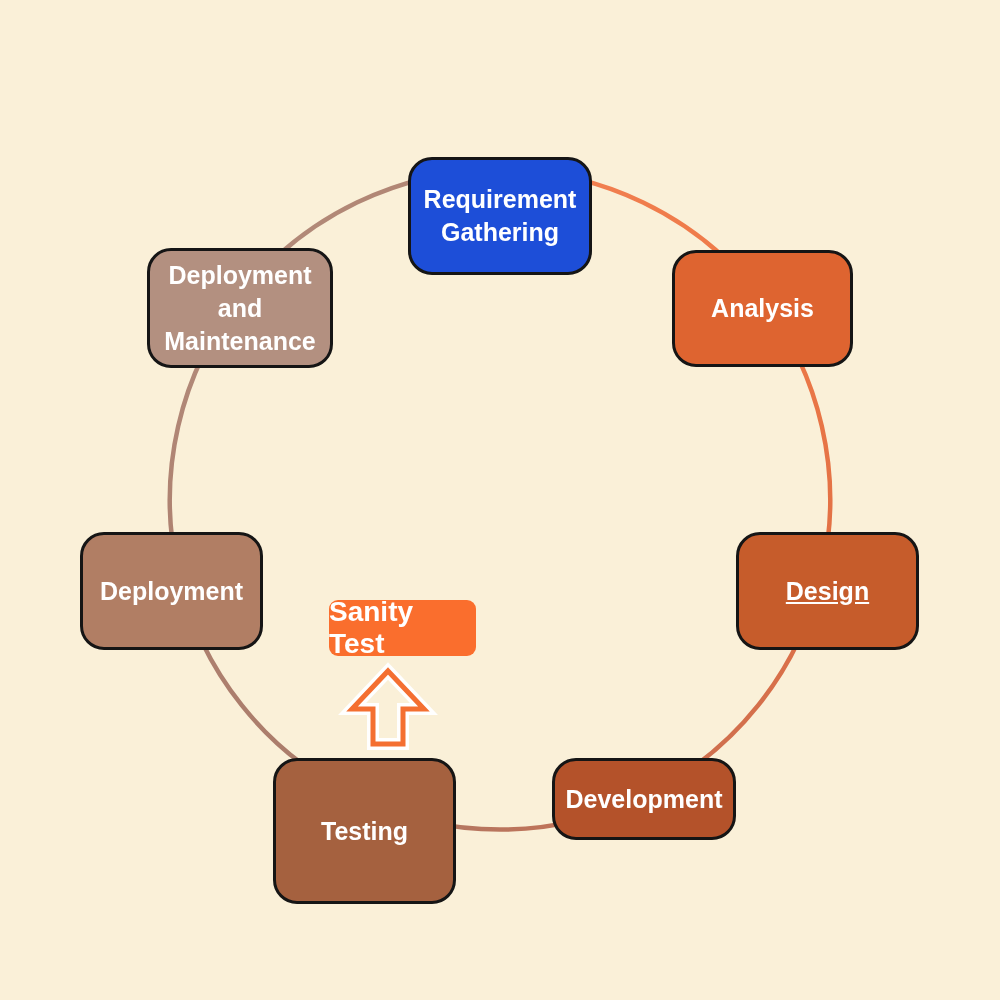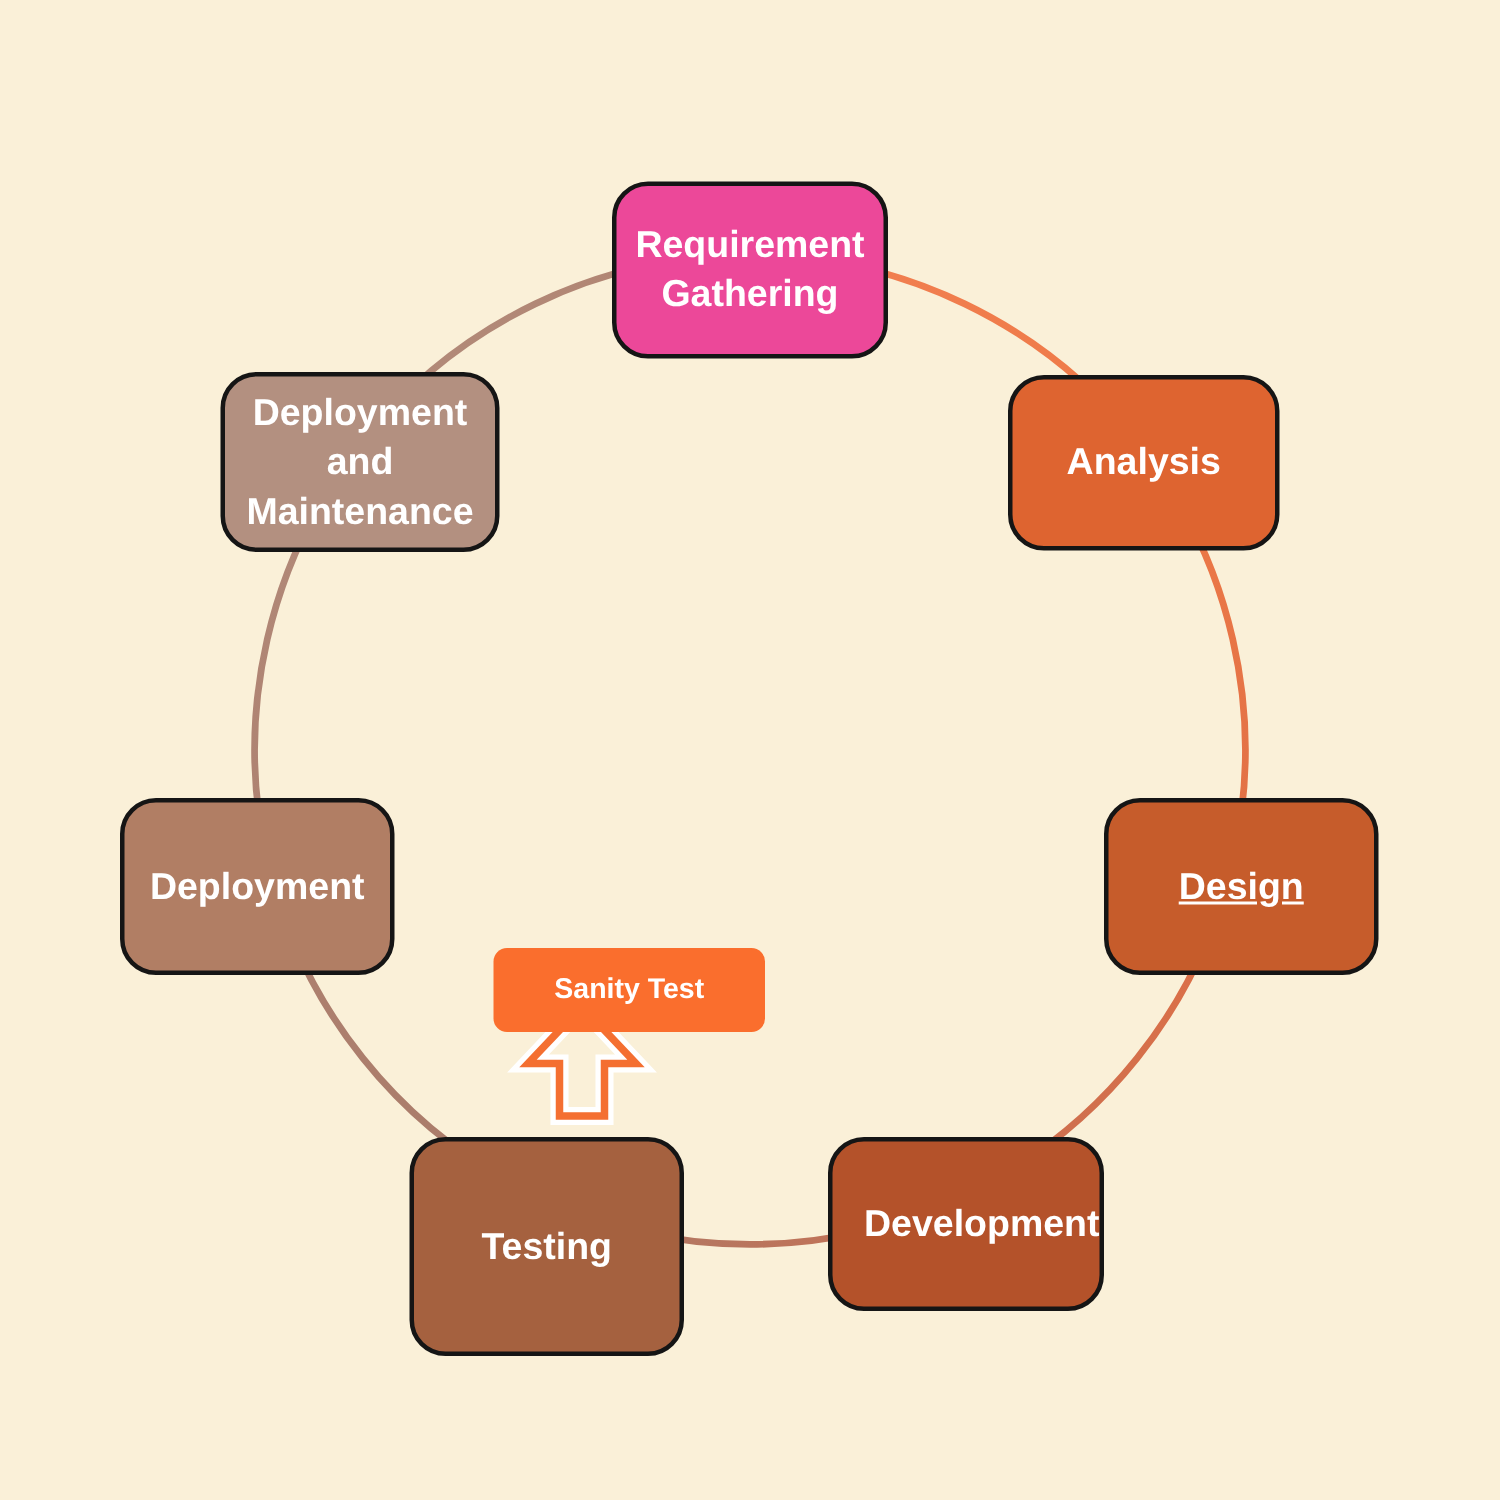--- a/index.html
+++ b/index.html
@@ -32,38 +32,37 @@
     text-align: center;
     color: var(--node-text, #FFFFFF);
     font-weight: 700;
     font-size: 25px;
     line-height: 1.32;
     white-space: pre-line;
   }
   .n-reqgath  { left: 408px; top: 121px; width: 184px; height: 118px; }
   .n-analysis { left: 672px; top: 250px; width: 181px; height: 117px; }
   .n-design   { left: 736px; top: 532px; width: 183px; height: 118px; }
-  .n-develop  { left: 552px; top: 758px; width: 184px; height: 116px; justify-content: flex-end; }
+  .n-develop  { left: 552px; top: 758px; width: 184px; height: 82px; }
   .n-testing  { left: 262px; top: 758px; width: 183px; height: 146px; margin-left: 11px; }
   .n-deploy   { left:  80px; top: 532px; width: 183px; height: 118px; }
   .n-opmaint  { left: 147px; top: 248px; width: 186px; height: 120px; }
   .callout {
     position: absolute;
     z-index: 1;
     left: 329px; top: 600px;
-    width: 181px; height: 56px;
+    width: 147px; height: 56px;
     box-sizing: border-box;
     border-radius: 9px;
     display: flex;
     align-items: center;
     justify-content: center;
     color: var(--node-text, #FFFFFF);
     font-weight: 700;
-    font-size: 19px;
-    margin-top: 32px;
+    font-size: 28px;
   }
 </style>
 </head>
 <body>
 
 <div class="stage">
 
   <svg class="ring-svg" viewBox="0 0 1000 1000">
     <defs>
       <linearGradient id="g1" gradientUnits="userSpaceOnUse" x1="500" y1="170" x2="758" y2="294">
@@ -105,21 +104,21 @@
       <path d="M 178 573 A 330 330 0 0 1 242 294" stroke="url(#g6)"></path>
       <path d="M 242 294 A 330 330 0 0 1 500 170" stroke="url(#g7)"></path>
     </g>
 
     <g>
       <polygon points="388,671 424,709 403,709 403,744 373,744 373,709 352,709" stroke-width="12" stroke-linejoin="miter" stroke="#FFFFFF" fill="#FAF0D8"></polygon>
       <polygon points="388,671 424,709 403,709 403,744 373,744 373,709 352,709" fill="none" stroke-width="5" stroke-linejoin="miter" stroke="#F46F31"></polygon>
     </g>
   </svg>
 
-  <div class="node n-reqgath" style="background: #ec4899;">
+  <div class="node n-reqgath" style="background: #1d4ed8; margin-top: 36px;">
     <span>Requirement
 Gathering</span>
   </div>
 
   <div class="node n-analysis" style="background: rgb(222, 100, 48);">
     <span>Analysis</span>
   </div>
 
   <div class="node n-design" style="background: rgb(198, 92, 43); text-decoration: underline;">
     <span>Design</span>

